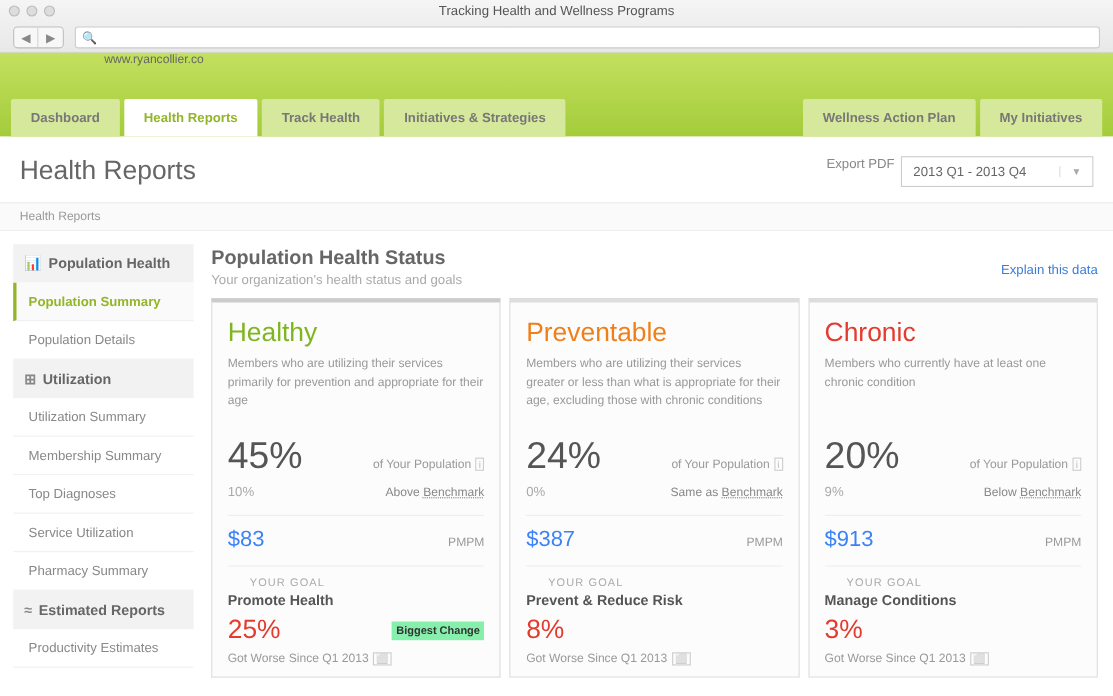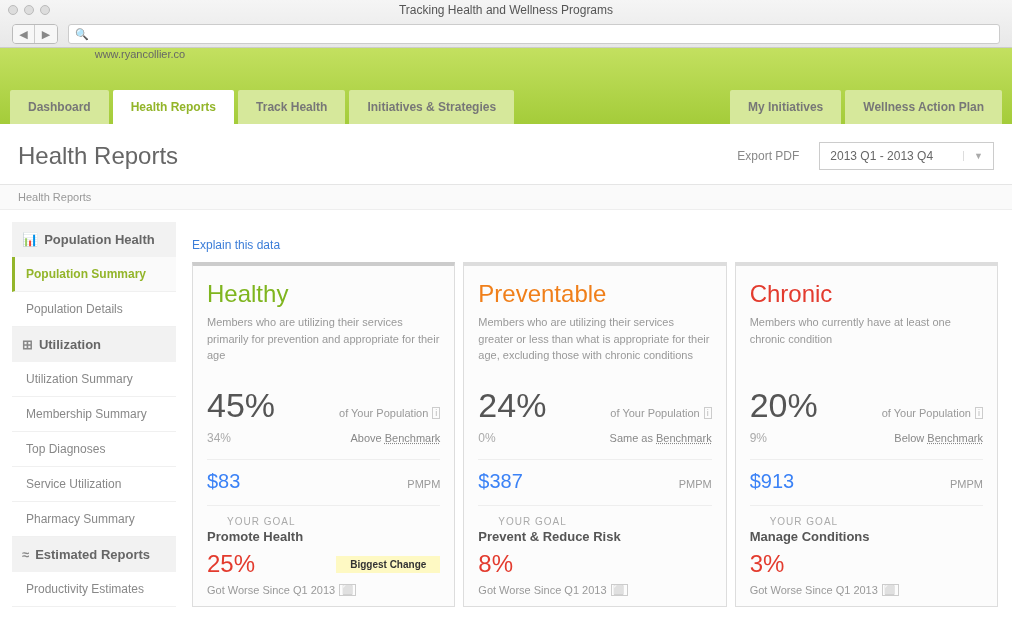--- a/index.html
+++ b/index.html
@@ -22,21 +22,21 @@
 
 .banner { height: 76px; background: linear-gradient(#c3e060, #a4cc3a); display: flex; align-items: flex-end; padding: 0 10px; }
 .tabs { display: flex; gap: 4px; flex: 1; }
 .tab { padding: 10px 18px; background: #d6e89b; color: #777; font-size: 12px; font-weight: bold; border-radius: 2px 2px 0 0; cursor: pointer; }
 .tab.active { background: #fff; color: #93b52a; }
 .tabs-right { display: flex; gap: 4px; }
 
 
 .page-header { padding: 18px 18px 14px; display: flex; align-items: center; justify-content: space-between; border-bottom: 1px solid #e5e5e5; }
 .page-title { font-size: 24px; color: #666; font-weight: normal; }
-.header-right { display: flex; align-items: center; gap: 20px; }
+.header-right { display: flex; gap: 6px; }
 .export-link { font-size: 12px; color: #888; cursor: pointer; }
 .date-range { border: 1px solid #ccc; padding: 6px 10px; font-size: 12px; color: #666; display: flex; align-items: center; gap: 30px; cursor: pointer; }
 .date-range .caret { color: #aaa; font-size: 9px; border-left: 1px solid #ddd; padding-left: 10px; }
 
 
 .breadcrumb { padding: 6px 18px; font-size: 11px; color: #999; background: #fafafa; border-bottom: 1px solid #eee; }
 
 
 .layout { display: flex; }
 
@@ -71,21 +71,21 @@
 .bench { font-size: 11px; color: #888; }
 .bench u { text-decoration: underline dotted; }
 .money-row { display: flex; justify-content: space-between; align-items: baseline; margin-top: 14px; border-top: 1px solid #eee; padding-top: 10px; }
 .money { font-size: 20px; color: #3b82f6; }
 .pmpm { font-size: 11px; color: #999; }
 .goal-section { border-top: 1px solid #eee; margin-top: 12px; padding-top: 10px; }
 .goal-label { font-size: 10px; color: #aaa; letter-spacing: 1px; margin-left: 20px; }
 .goal-name { font-size: 13px; color: #555; font-weight: bold; margin-top: 2px; }
 .goal-row { display: flex; justify-content: space-between; align-items: center; margin-top: 6px; }
 .goal-pct { font-size: 24px; color: #e33b2e; }
-.badge { background: #fef9c3; color: #333; font-size: 10px; font-weight: bold; padding: 3px 14px; }
+.badge { background: #86efac; color: #333; font-size: 10px; font-weight: bold; padding: 3px 4px; }
 .trend { font-size: 11px; color: #999; margin-top: 6px; display: flex; align-items: center; gap: 4px; }
 .mini-icon { font-size: 9px; color: #bbb; border: 1px solid #ccc; padding: 0 2px; }
 </style>
 </head>
 <body>
 
 <div class="chrome">
   <div class="chrome-top">
     <div class="traffic-lights">
       <span></span>
@@ -107,22 +107,22 @@
 </div>
 
 <div class="banner">
   <div class="tabs" id="tabs-left">
       <div class="tab">Dashboard</div>
       <div class="tab active">Health Reports</div>
       <div class="tab">Track Health</div>
       <div class="tab">Initiatives &amp; Strategies</div>
     </div>
   <div class="tabs-right" id="tabs-right">
+      <div class="tab">Wellness Action Plan</div>
       <div class="tab">My Initiatives</div>
-      <div class="tab">Wellness Action Plan</div>
     </div>
 </div>
 
 <div class="page-header">
   <h1 class="page-title">Health Reports</h1>
   <div class="header-right">
     <span class="export-link">Export PDF</span>
     <div class="date-range">
       <span>2013 Q1 - 2013 Q4</span>
       <span class="caret">▼</span>
@@ -152,32 +152,36 @@
       <div class="side-item">Service Utilization</div>
       <div class="side-item">Pharmacy Summary</div>
       <div class="side-section">
         <span class="side-icon">≈</span>
         <span>Estimated Reports</span>
       </div>
       <div class="side-item">Productivity Estimates</div>
     </div>
   <div class="main">
     <div class="main-header">
+      <div>
+        <div class="main-title">Population Health Status</div>
+        <div class="main-sub">Your organization's health status and goals</div>
+      </div>
       <a class="explain">Explain this data</a>
     </div>
     <div class="cards" id="cards">
         <div class="card healthy">
           <div class="card-title c-healthy">Healthy</div>
           <div class="card-desc">Members who are utilizing their services primarily for prevention and appropriate for their age</div>
           <div class="stat-row">
             <span class="big-pct">45%</span>
             <span class="stat-label">of Your Population <span class="mini-icon">i</span></span>
           </div>
           <div class="stat-row2">
-            <span class="small-pct">34%</span>
+            <span class="small-pct">10%</span>
             <span class="bench">Above <u>Benchmark</u></span>
           </div>
           <div class="money-row">
             <span class="money">$83</span>
             <span class="pmpm">PMPM</span>
           </div>
           <div class="goal-section">
             <div class="goal-label">YOUR GOAL</div>
             <div class="goal-name">Promote Health</div>
             <div class="goal-row">

